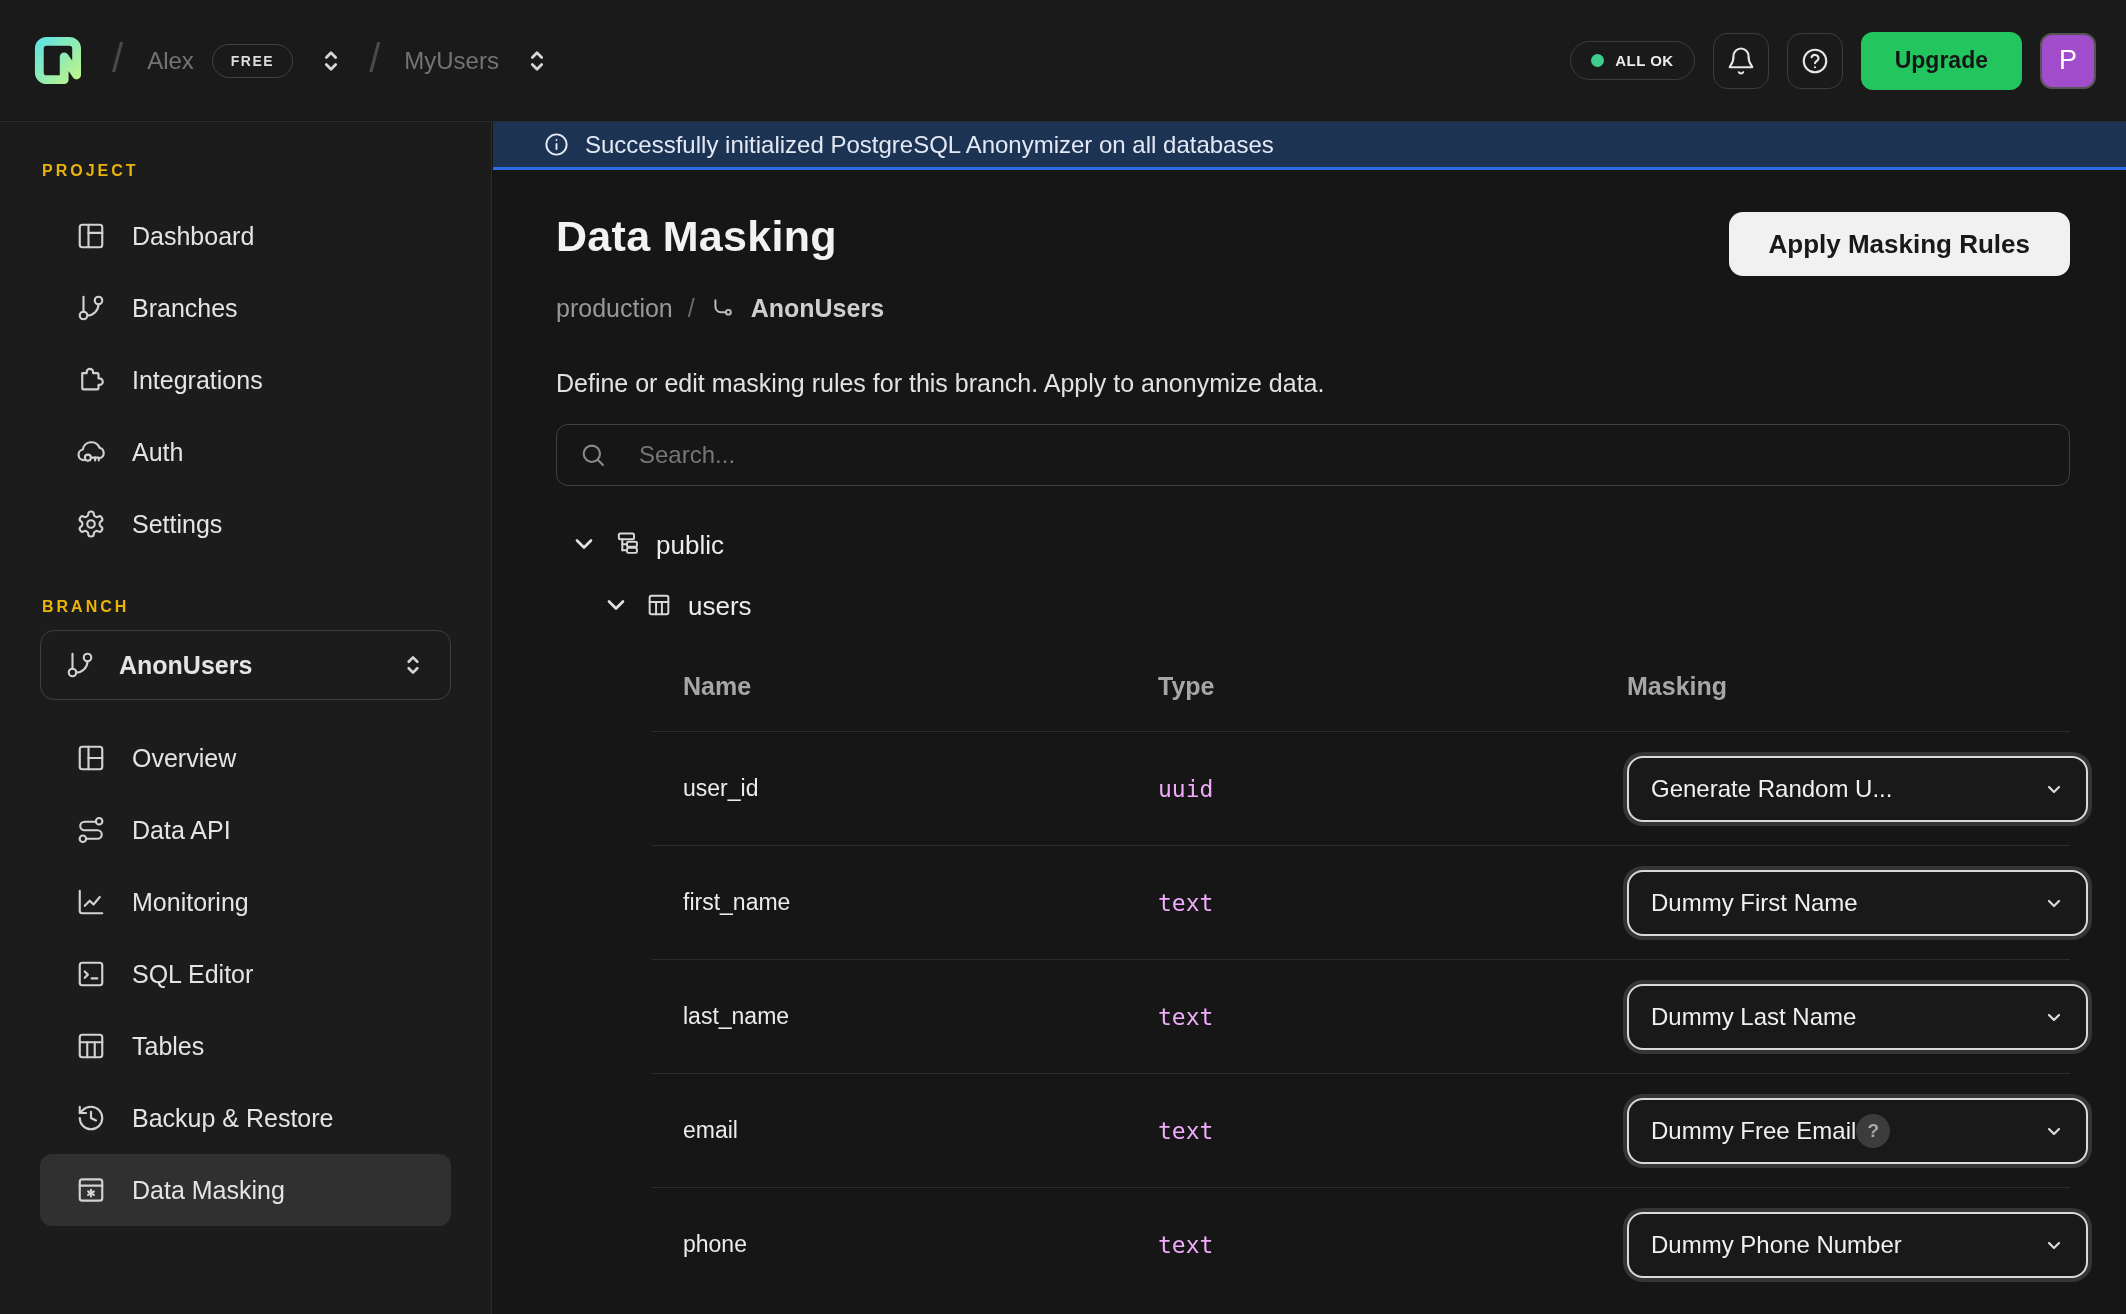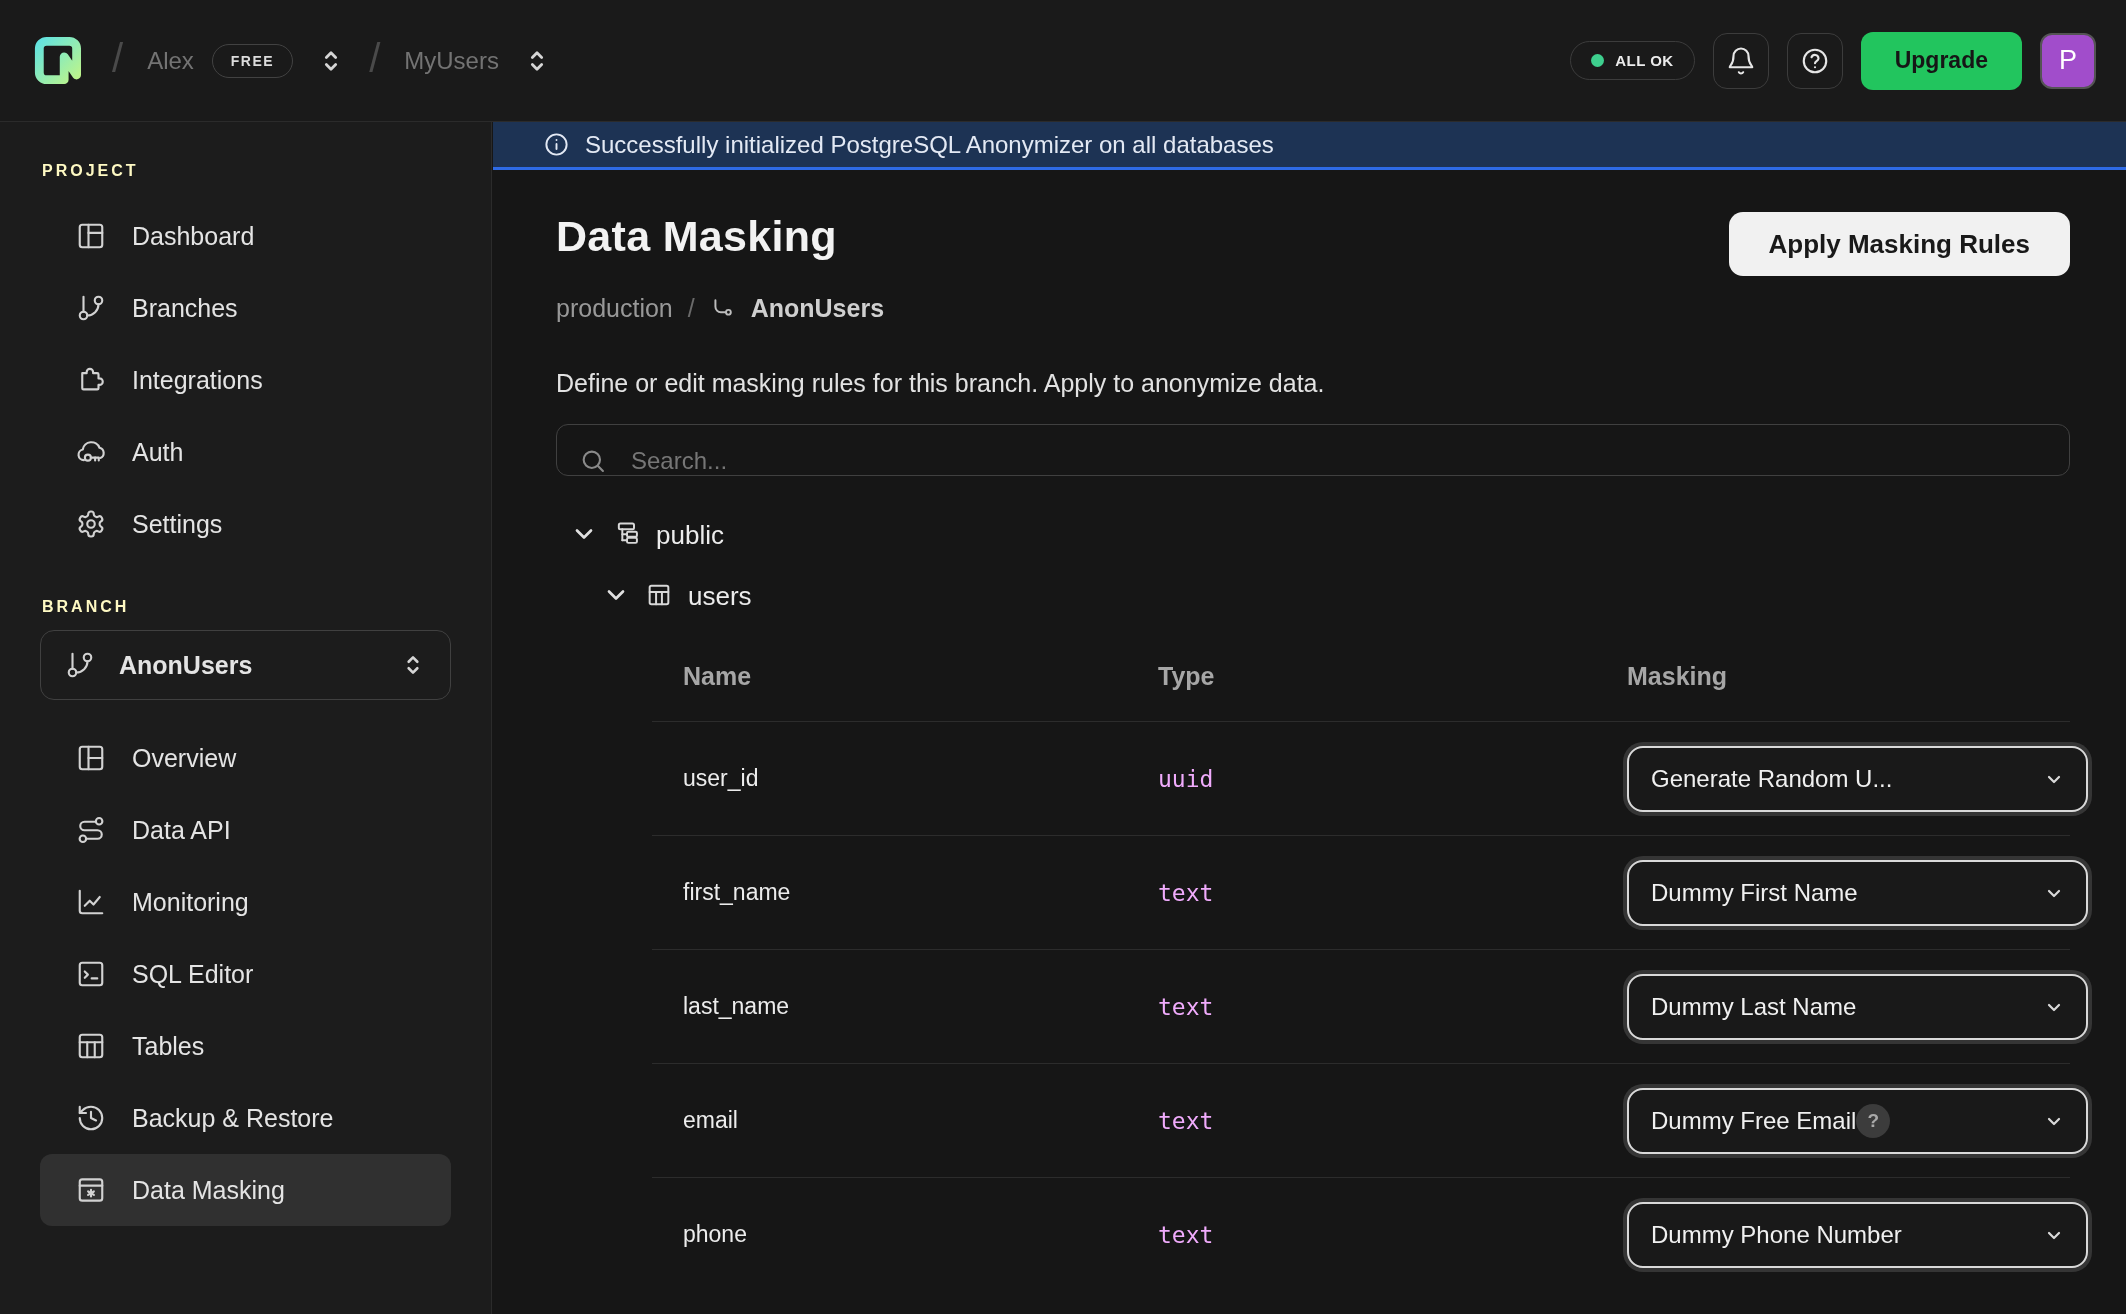--- a/index.html
+++ b/index.html
@@ -27,21 +27,21 @@
     background:#22c55e; color:#161616; font-size:23px; font-weight:600; cursor:pointer;
     font-family:"Liberation Sans", sans-serif; }
   .avatar { width:56px; height:56px; border-radius:12px; border:2px solid #545454;
     display:flex; align-items:center; justify-content:center;
     color:#fff; font-size:27px; font-weight:500; cursor:pointer; }
 
   
   .sidebar { position:absolute; left:0; top:122px; width:492px; height:1192px;
     background:#1c1c1c; border-right:1px solid #2b2b2b; }
   .section-label { margin:40px 0 0 42px; font-size:16px; font-weight:600;
-    letter-spacing:3px; color:#fef9c3; }
+    letter-spacing:3px; color:#eab308; }
   .nav { margin-top:20px; }
   .nav-item { height:72px; margin:0 40px; border-radius:12px; display:flex;
     align-items:center; padding-left:36px; gap:26px; cursor:pointer; }
   .nav-item.active { background:#303030; }
   .nicon { width:30px; height:30px; color:#d2d2d2; display:flex; align-items:center; }
   .nlabel { font-size:25px; color:#e4e4e4; }
   .branch-selector { margin:14px 40px 0 40px; height:70px; border:1.5px solid #404040;
     border-radius:14px; display:flex; align-items:center; padding:0 24px; gap:24px; cursor:pointer; }
   .branch-selector .nlabel { font-weight:600; }
   .branch-selector .unfold { margin-left:auto; }
@@ -60,22 +60,22 @@
     font-family:"Liberation Sans", sans-serif; }
 
   .breadcrumb { margin-top:18px; display:flex; align-items:center; gap:15px; }
   .bc-parent { font-size:25px; color:#989898; }
   .bc-sep { font-size:25px; color:#6a6a6a; }
   .bc-icon { color:#bdbdbd; display:flex; }
   .bc-current { font-size:25px; color:#cfcfcf; font-weight:600; }
 
   .description { margin-top:46px; font-size:25px; color:#e2e2e2; }
 
-  .search-box { margin-top:26px; height:52px; border:1.5px solid #404040; border-radius:12px;
-    display:flex; align-items:flex-end; padding:0 22px; gap:24px; }
+  .search-box { margin-top:26px; height:62px; border:1.5px solid #404040; border-radius:12px;
+    display:flex; align-items:center; padding:0 22px; gap:32px; }
   .search-box svg { color:#8a8a8a; flex:0 0 auto; }
   .search-box input { flex:1; background:transparent; border:none; outline:none;
     font-size:24px; color:#e8e8e8; font-family:"Liberation Sans", sans-serif; }
   .search-box input::placeholder { color:#767676; }
 
   .tree { margin-top:44px; }
   .tree-row { display:flex; gap:15px; }
   .tree-row.schema { padding-left:14px; }
   .tree-row.table { padding-left:46px; margin-top:30px; }
   .tree-chevron { color:#e0e0e0; display:flex; cursor:pointer; }

